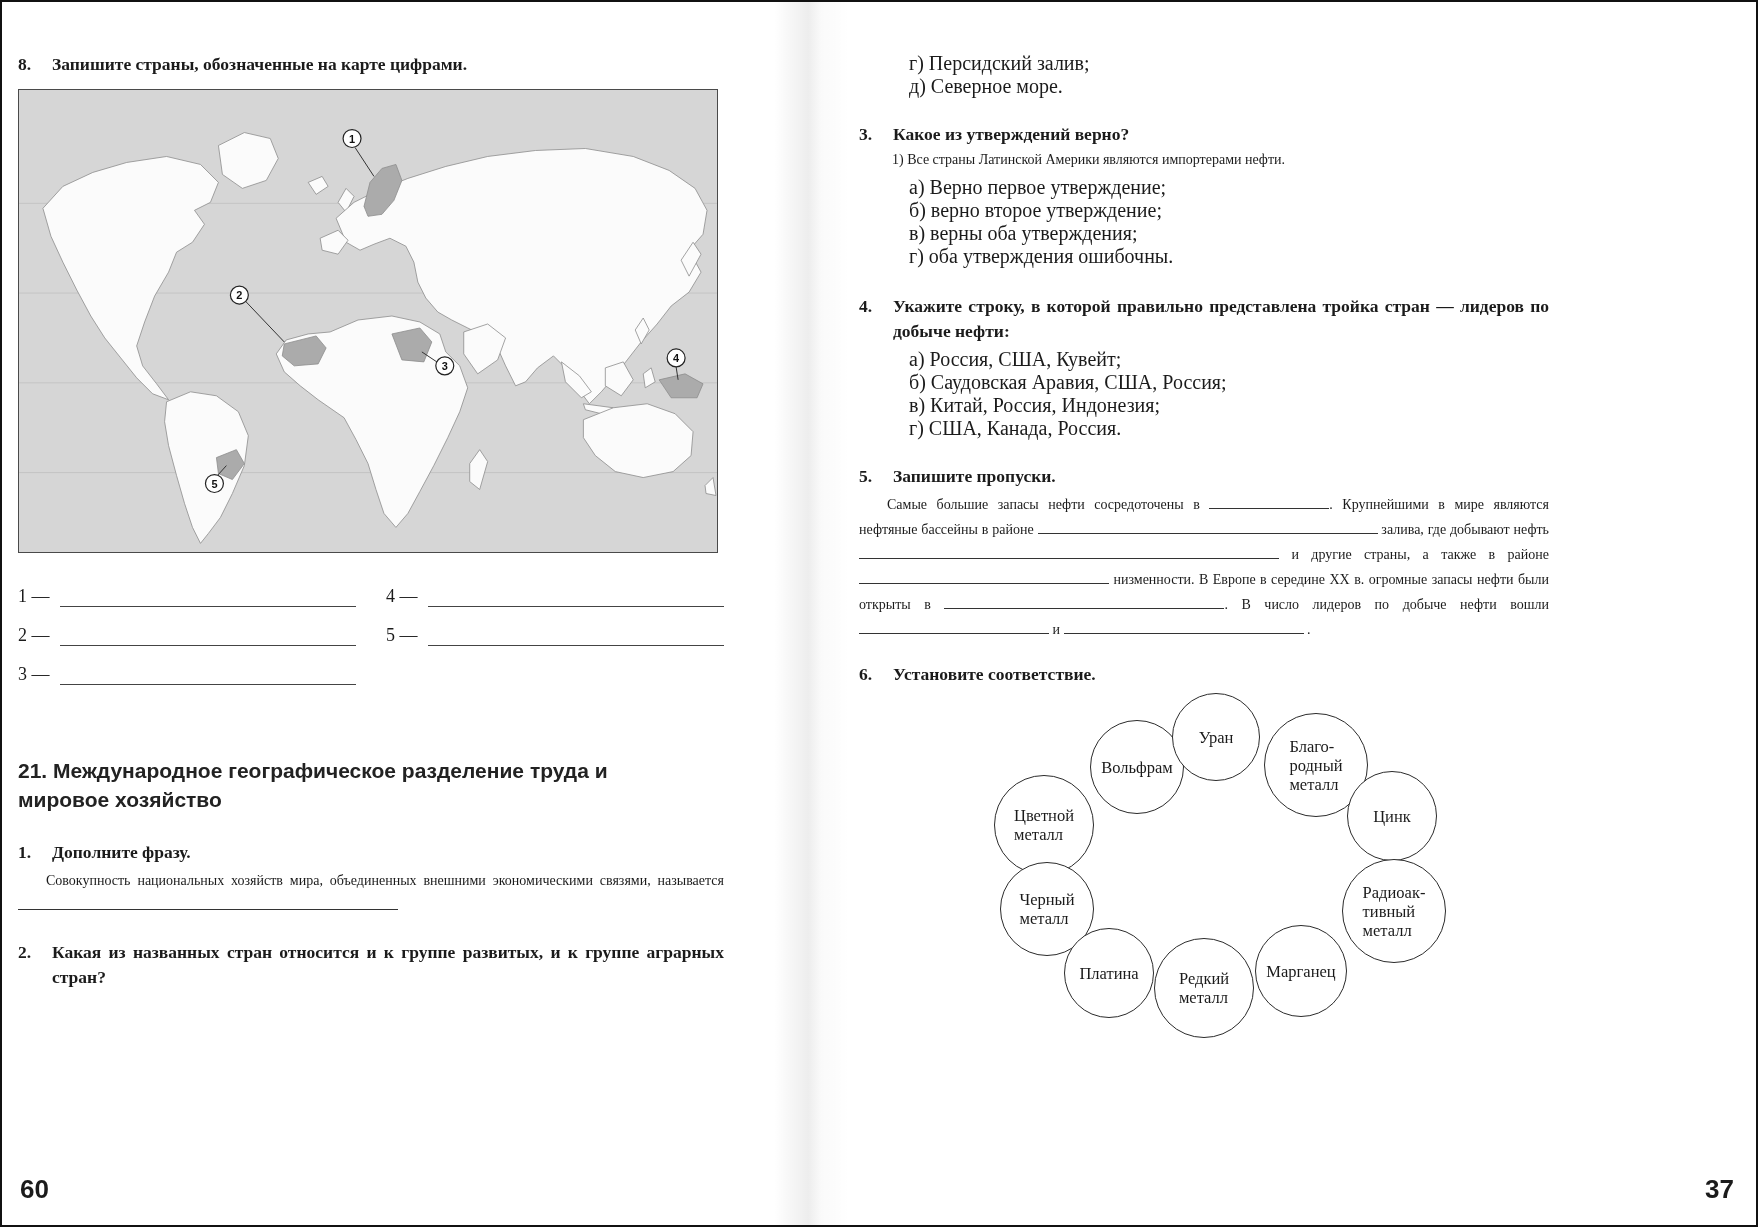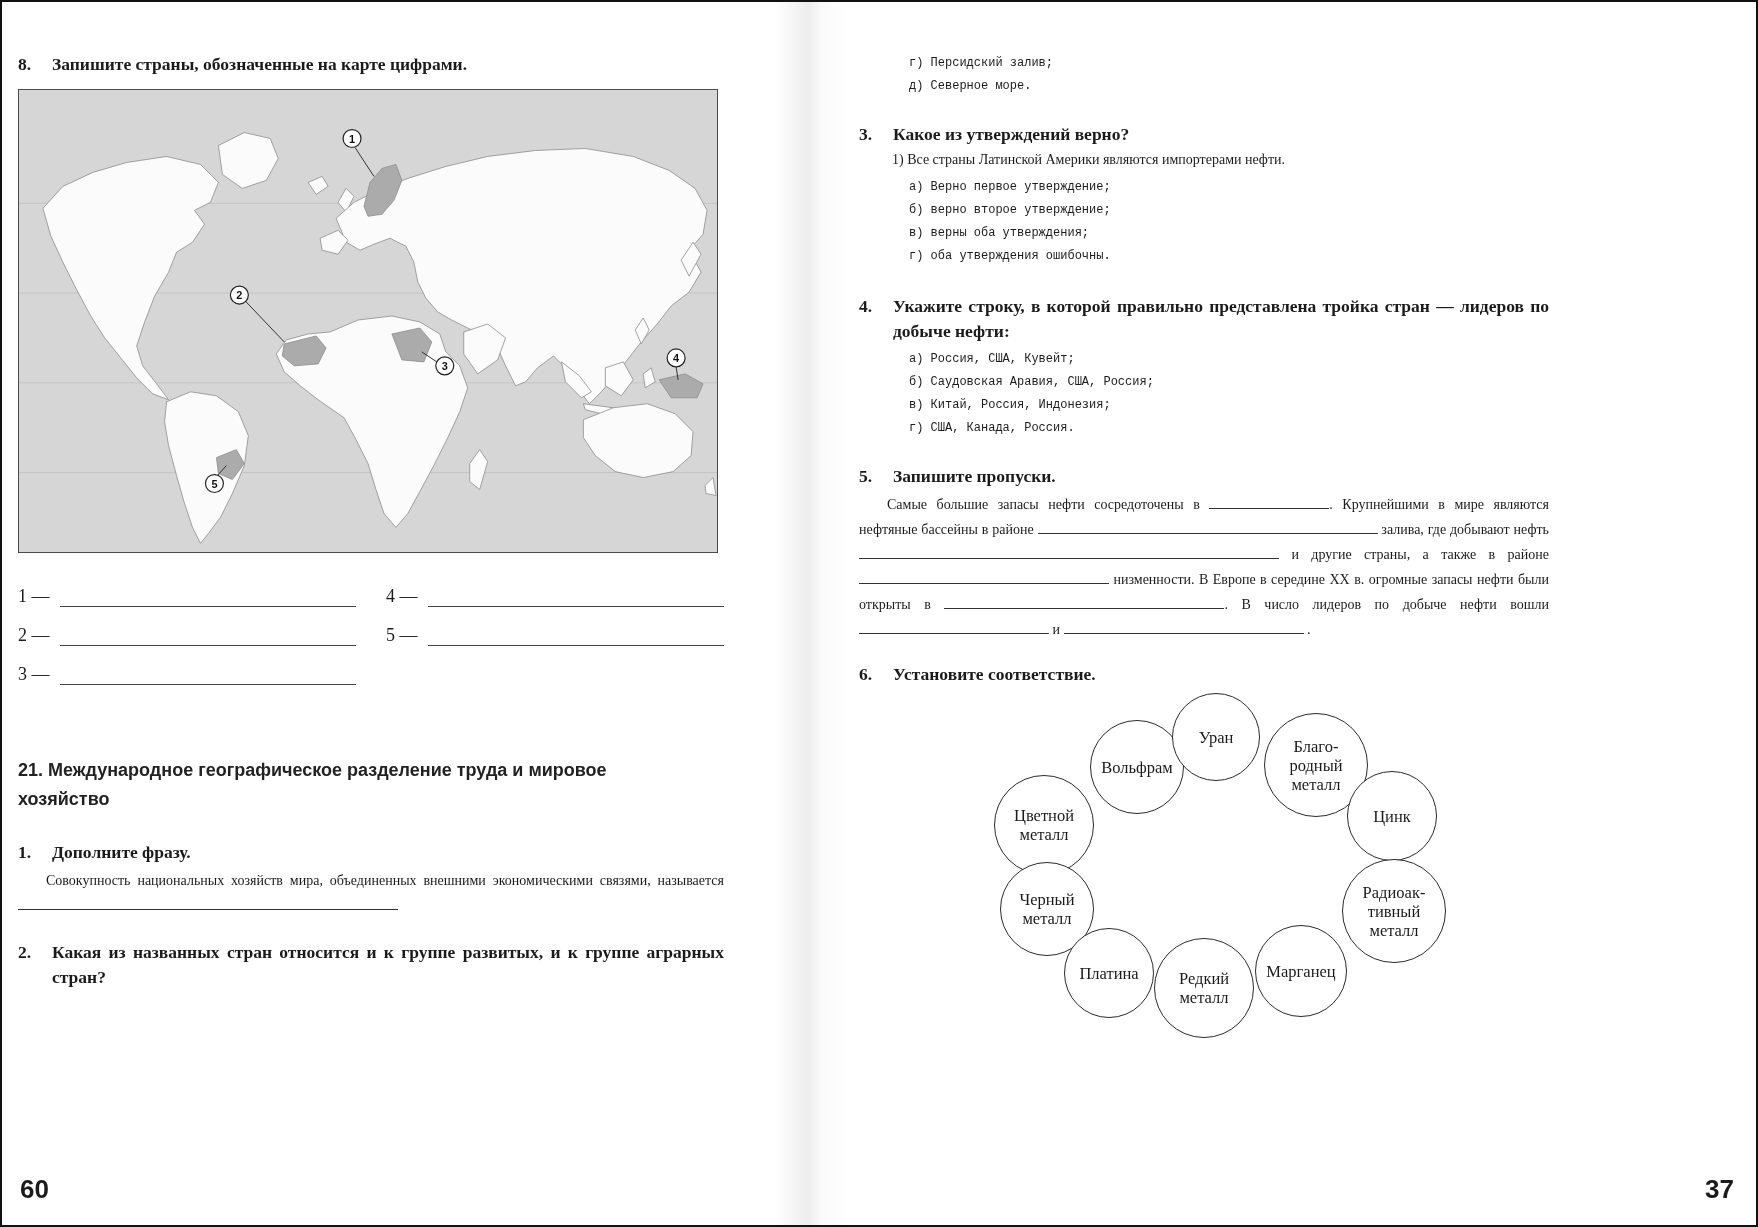--- a/index.html
+++ b/index.html
@@ -9,39 +9,39 @@
           background:linear-gradient(90deg,rgba(0,0,0,0) 0%,rgba(0,0,0,0.07) 45%,rgba(0,0,0,0.02) 62%,rgba(0,0,0,0) 100%);}
   .page{position:absolute;top:0;height:100%;box-sizing:border-box;}
   .page-left{left:16px;width:706px;padding-top:50px;}
   .page-right{left:857px;width:690px;padding-top:50px;}
   .q{position:relative;padding-left:34px;font-weight:bold;font-size:17.5px;line-height:25px;text-align:justify;}
   .q .qnum{position:absolute;left:0;top:0;}
   .body{font-size:14px;line-height:25px;text-align:justify;margin:3px 0 0 0;}
   .indent{text-indent:28px;}
   .statement{text-indent:33px;margin:0;}
   .blank{display:inline-block;border-bottom:1px solid #333;height:14px;}
-  .options{margin-left:50px;font-size:12px;line-height:23px;margin-top:4px;font-family:Liberation Mono, monospace;}
+  .options{margin-left:50px;font-size:20px;line-height:23px;margin-top:4px;}
   .page-left .options{margin-left:30px;}
   .option{text-align:left;}
   .map-frame{margin-top:12px;width:700px;height:464px;border:1px solid #4a4a4a;box-sizing:border-box;background:#d6d6d6;}
   .answers{display:flex;gap:30px;margin-top:30px;}
   .ans-col{width:338px;}
   .ans-row{display:flex;align-items:flex-end;font-size:18px;margin-bottom:15px;height:24px;}
   .ans-num{white-space:pre;}
   .ans-line{flex:1;border-bottom:1.2px solid #444;margin-left:10px;height:20px;}
   .section-heading{margin:56px 0 0 0;font-family:"Liberation Sans","DejaVu Sans",sans-serif;font-weight:bold;
-                   font-size:18px;line-height:29px;color:#222;width:600px;}
+                   font-size:21px;line-height:29px;color:#222;width:600px;}
   .mt8{} .mt20{margin-top:20px;} .mt22{margin-top:22px;} .mt24{margin-top:24px;} .mt26{margin-top:26px;}
   .pageno{position:absolute;bottom:20px;font-family:"Liberation Sans","DejaVu Sans",sans-serif;font-weight:bold;font-size:26px;}
   .pageno-left{left:18px;}
   .pageno-right{right:22px;}
   .match-diagram{position:relative;height:352px;margin-top:6px;}
   .metal-circle{position:absolute;border:1px solid #2b2b2b;border-radius:50%;background:#fff;
                 display:flex;align-items:center;justify-content:center;box-sizing:border-box;}
-  .metal-label{font-size:16.5px;line-height:19px;text-align:center;padding:0 4px;}
+  .metal-label{font-size:16.5px;line-height:19px;text-align:left;padding:0 4px;}
   svg text{font-family:"Liberation Sans","DejaVu Sans",sans-serif;}
 </style>
 </head>
 <body>
 
 <div class="spread">
 
   <div class="page page-left">
 
     <div class="q">

